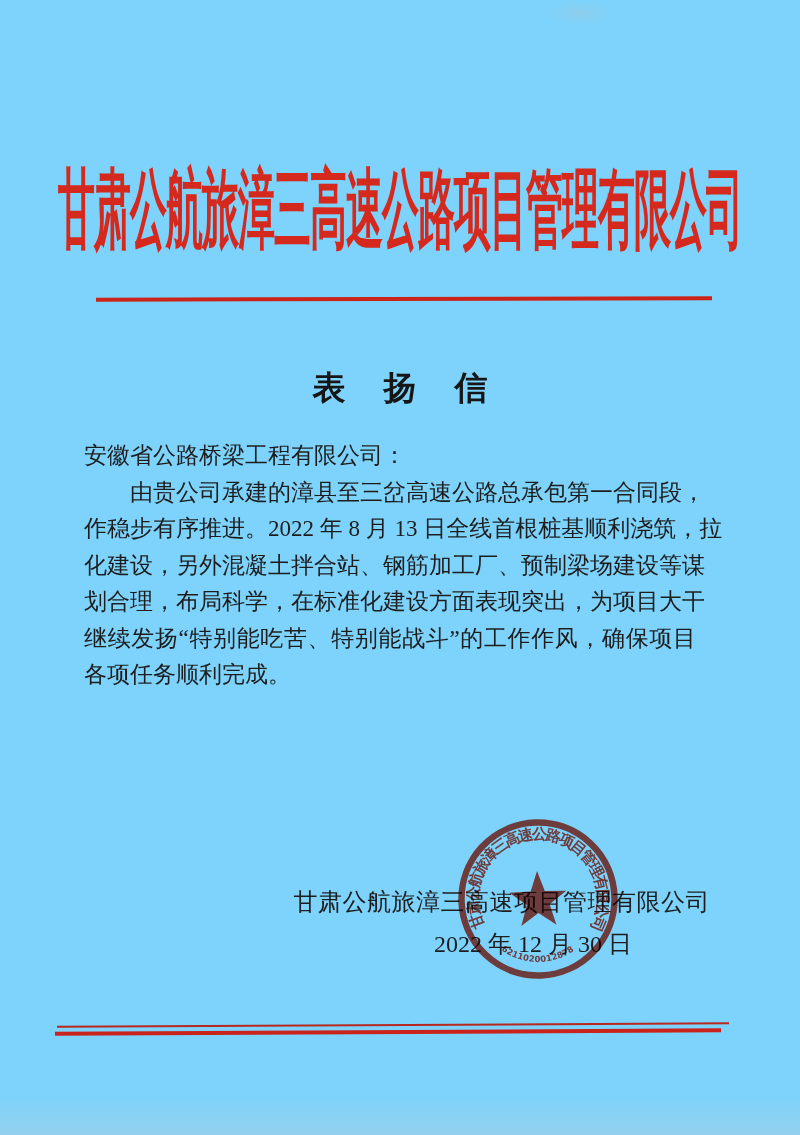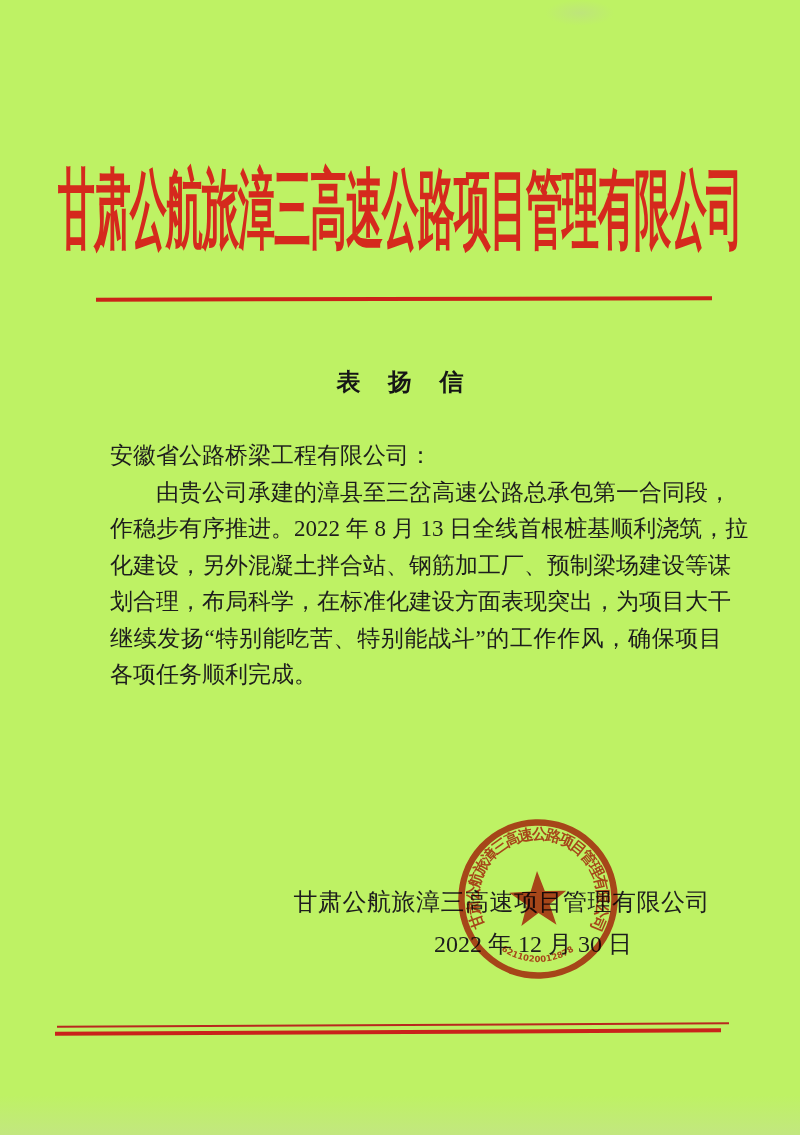--- a/index.html
+++ b/index.html
@@ -2,21 +2,21 @@
 <html><head>
 <meta charset="utf-8">
 <style>
   html,body{margin:0;padding:0;}
   body{
     width:800px;height:1135px;
     background:#ffffff;
     font-family:"Liberation Serif","DejaVu Serif",serif;
     position:relative;overflow:hidden;
   }
-  .page{position:absolute;inset:0;background:#bef264;}
+  .page{position:absolute;inset:0;background:#7dd3fc;}
 
   
   .smudge-top{position:absolute;left:545px;top:0;width:70px;height:26px;
     background:radial-gradient(ellipse at center,rgba(190,190,190,.25),rgba(255,255,255,0) 70%);}
   .bottom-shade{position:absolute;left:0;bottom:0;width:800px;height:40px;
     background:linear-gradient(to bottom,rgba(255,255,255,0),rgba(205,202,198,.28));}
 
   
   .letterhead{
     position:absolute;left:0;top:160px;width:800px;height:102px;
@@ -28,27 +28,27 @@
     transform:scaleY(2.35);transform-origin:center;
   }
   .head-rule{
     position:absolute;left:96px;top:297px;width:616px;height:4px;
     background:#cb2318;transform:rotate(-0.12deg);
   }
 
   
   .doc-title{
     position:absolute;left:0;top:366px;width:800px;
-    text-align:center;font-size:24px;font-weight:bold;color:#161616;
+    text-align:center;font-size:33px;font-weight:bold;color:#161616;
     letter-spacing:0.45em;text-indent:0.45em;white-space:nowrap;
   }
 
   
   .letter-body{
-    position:absolute;left:110px;top:438px;width:612px;
+    position:absolute;left:84px;top:438px;width:612px;
     font-size:23px;color:#1d1d1d;line-height:36.5px;
   }
   .body-line{
     text-align:justify;text-align-last:justify;
     white-space:nowrap;height:36.5px;overflow:visible;
   }
   .body-line.salutation{text-align-last:left;}
   .body-line.para-start{text-indent:2em;}
   .body-line.para-end{text-align-last:left;}
 

